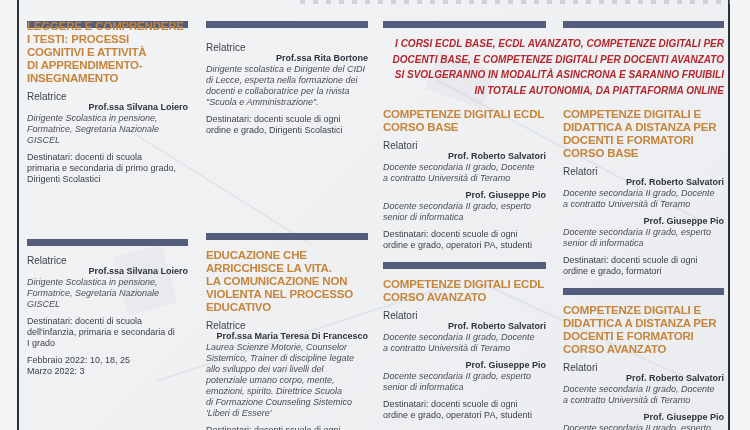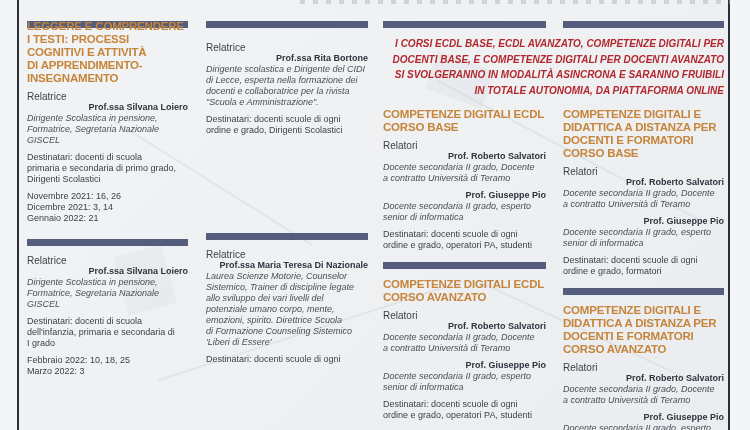--- a/index.html
+++ b/index.html
@@ -74,23 +74,20 @@
 COGNITIVI E ATTIVITÀ
 DI APPRENDIMENTO-
 INSEGNAMENTO</h3>
     <p class="label">Relatrice</p>
     <p class="name">Prof.ssa Silvana Loiero</p>
     <p class="bio">Dirigente Scolastica in pensione,
 Formatrice, Segretaria Nazionale GISCEL</p>
     <p class="dest">Destinatari: docenti di scuola
 primaria e secondaria di primo grado,
 Dirigenti Scolastici</p>
-    <p class="dates">Novembre 2021: 16, 26
-Dicembre 2021: 3, 14
-Gennaio 2022: 21</p>
   </section>
   <section class="course" style="top:239px">
     <div class="bar"></div>
     <p class="label">Relatrice</p>
     <p class="name">Prof.ssa Silvana Loiero</p>
     <p class="bio">Dirigente Scolastica in pensione,
 Formatrice, Segretaria Nazionale
 GISCEL</p>
     <p class="dest">Destinatari: docenti di scuola
 dell'infanzia, primaria e secondaria di
@@ -107,22 +104,27 @@
     <p class="name">Prof.ssa Rita Bortone</p>
     <p class="bio">Dirigente scolastica e Dirigente del CIDI
 di Lecce, esperta nella formazione dei
 docenti e collaboratrice per la rivista
 "Scuola e Amministrazione".</p>
     <p class="dest">Destinatari: docenti scuole di ogni
 ordine e grado, Dirigenti Scolastici</p>
   </section>
   <section class="course" style="top:233px">
     <div class="bar"></div>
-    <p class="label">Relatrice</p>
-    <p class="name">Prof.ssa Maria Teresa Di Nazionale</p>
+    <h3 class="title">EDUCAZIONE CHE
+ARRICCHISCE LA VITA.
+LA COMUNICAZIONE NON
+VIOLENTA NEL PROCESSO
+EDUCATIVO</h3>
+    <p class="label">Relatrice</p>
+    <p class="name">Prof.ssa Maria Teresa Di Francesco</p>
     <p class="bio">Laurea Scienze Motorie, Counselor
 Sistemico, Trainer di discipline legate
 allo sviluppo dei vari livelli del
 potenziale umano corpo, mente,
 emozioni, spirito. Direttrice Scuola
 di Formazione Counseling Sistemico
 'Liberi di Essere'</p>
     <p class="dest">Destinatari: docenti scuole di ogni</p>
   </section>
 </div>

